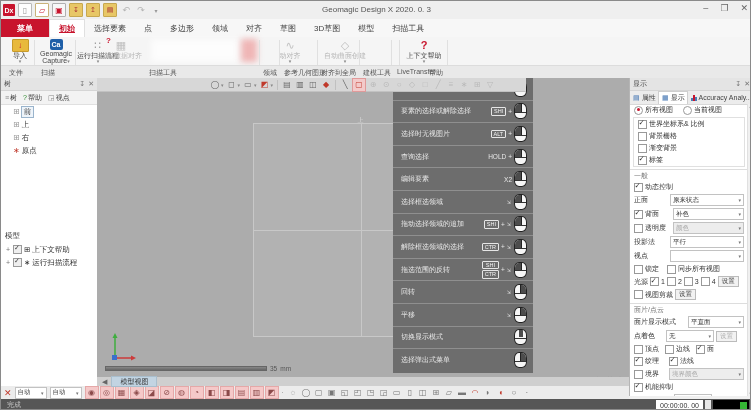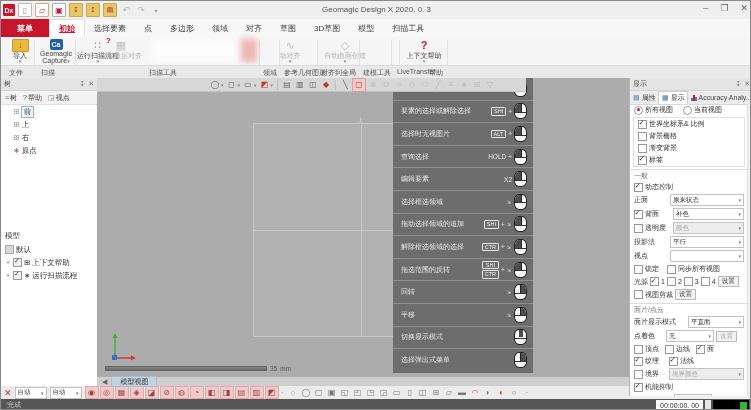--- a/index.html
+++ b/index.html
@@ -276,24 +276,20 @@
       </div>
     <div class="titem">
         <span class="pi">⊞</span>
         <span>右</span>
       </div>
     <div class="titem">
         <span class="oi">∗</span>
         <span>原点</span>
       </div>
     <div class="mhead" style="margin-top:72px;">模型</div>
-    <div class="mitem">
-        <span class="sqi"></span>
-        <span>默认</span>
-      </div>
     <div class="mitem">
         <span class="exp">+</span>
         <span class="cbx on"></span>
         <span class="pi">⊞</span>
         <span>上下文帮助</span>
       </div>
     <div class="mitem">
         <span class="exp">+</span>
         <span class="cbx on"></span>
         <span class="oi">∗</span>

